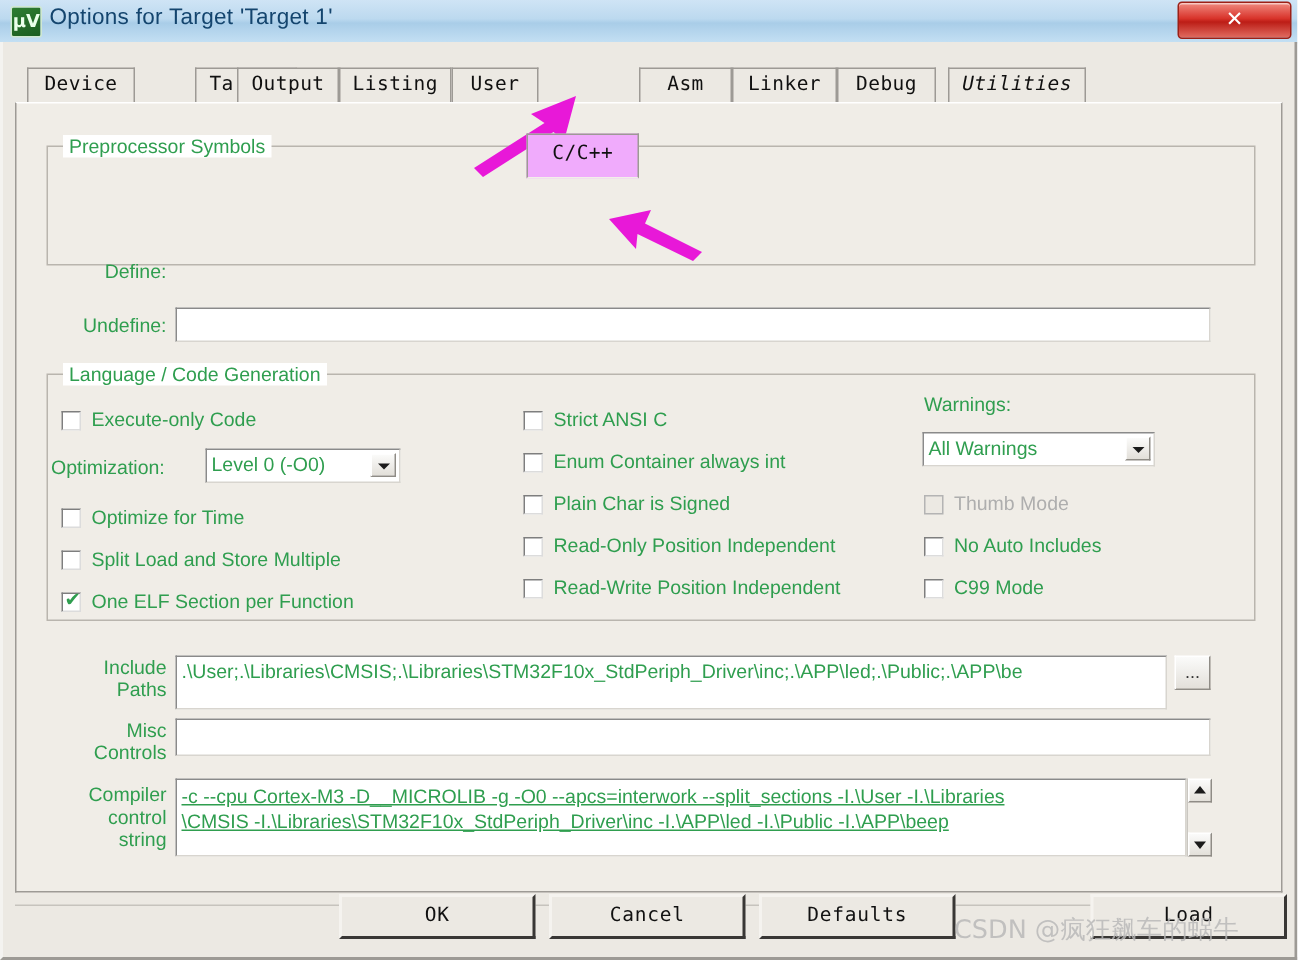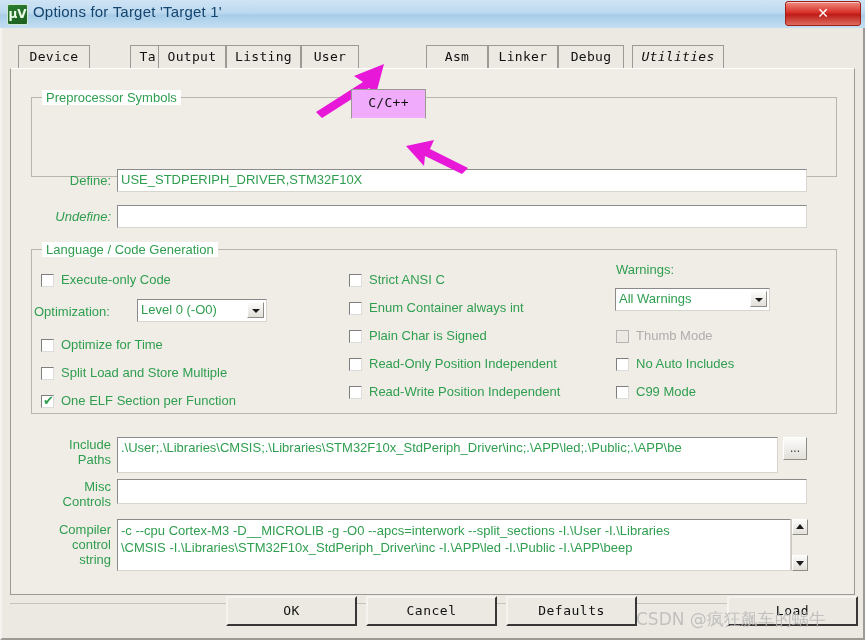--- a/index.html
+++ b/index.html
@@ -153,20 +153,21 @@
     color: #2f9e4f;
     padding: 0 3px;
     line-height: 20px;
     white-space: nowrap;
     overflow: hidden;
   }
   .field.multiline {
     line-height: 17px;
     white-space: pre;
     padding-top: 2px;
+    text-decoration: underline;
   }
 
   
   .chk {
     position: absolute;
     font-size: 13px;
     color: #2f9e4f;
     white-space: nowrap;
   }
   .chk .box {
@@ -332,22 +333,21 @@
       <div class="tab" style="left:548px; width:66px;">Debug</div>
       <div class="tab" style="left:622px; width:92px;font-style:italic;">Utilities</div>
     </div>
 
     <div class="tabpage">
 
       <div class="group" style="left:20px; top:28px; width:806px; height:80px;">
         <div class="group-title">Preprocessor Symbols</div>
       </div>
       <div class="lbl r" style="left:40px; top:104px; width:60px;">Define:</div>
-      <div class="field" style="left:106px; top:100px; width:690px; height:23px;">USE_STDPERIPH_DRIVER,STM32F10X</div>
-      <div class="lbl r" style="left:30px; top:140px; width:70px;font-style:italic;">Undefine:</div>
+      <div class="lbl r" style="left:30px; top:140px; width:70px;">Undefine:</div>
       <div class="field" style="left:106px; top:136px; width:690px; height:23px;"></div>
 
       <div class="group" style="left:20px; top:180px; width:806px; height:165px;">
         <div class="group-title">Language / Code Generation</div>
       </div>
 
       <div class="chk" style="left:30px; top:203px;">
         <span class="box"></span>
         <span class="txt">Execute-only Code</span>
       </div>

